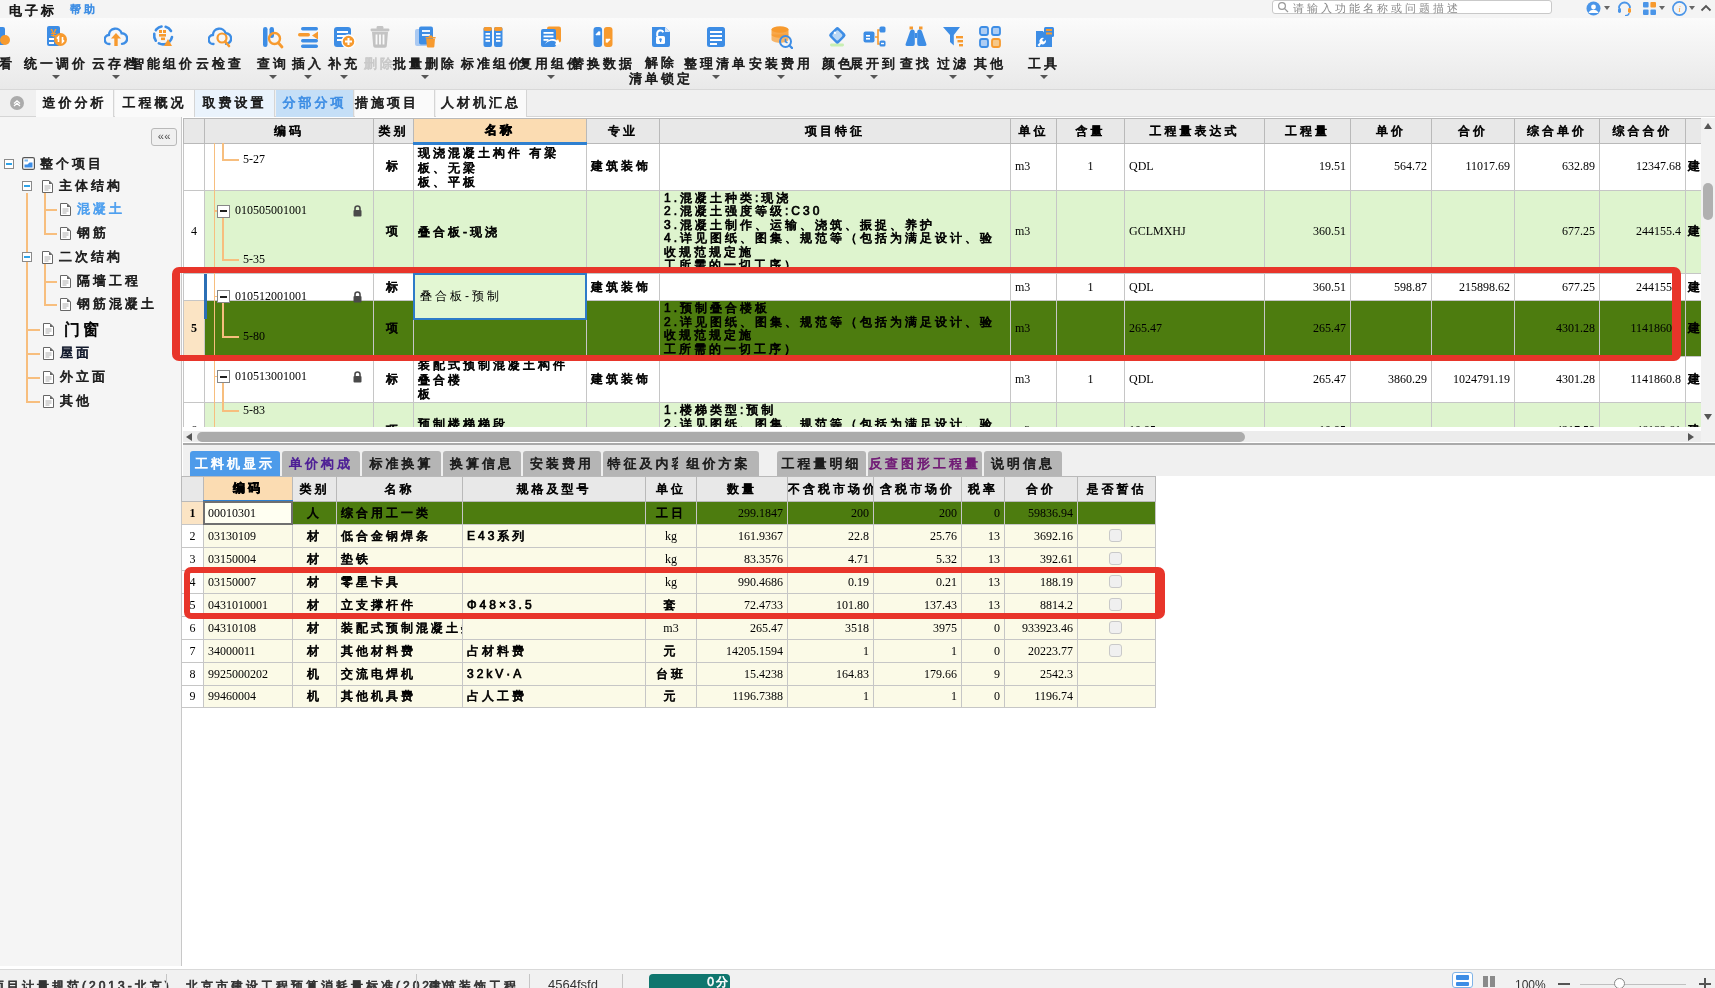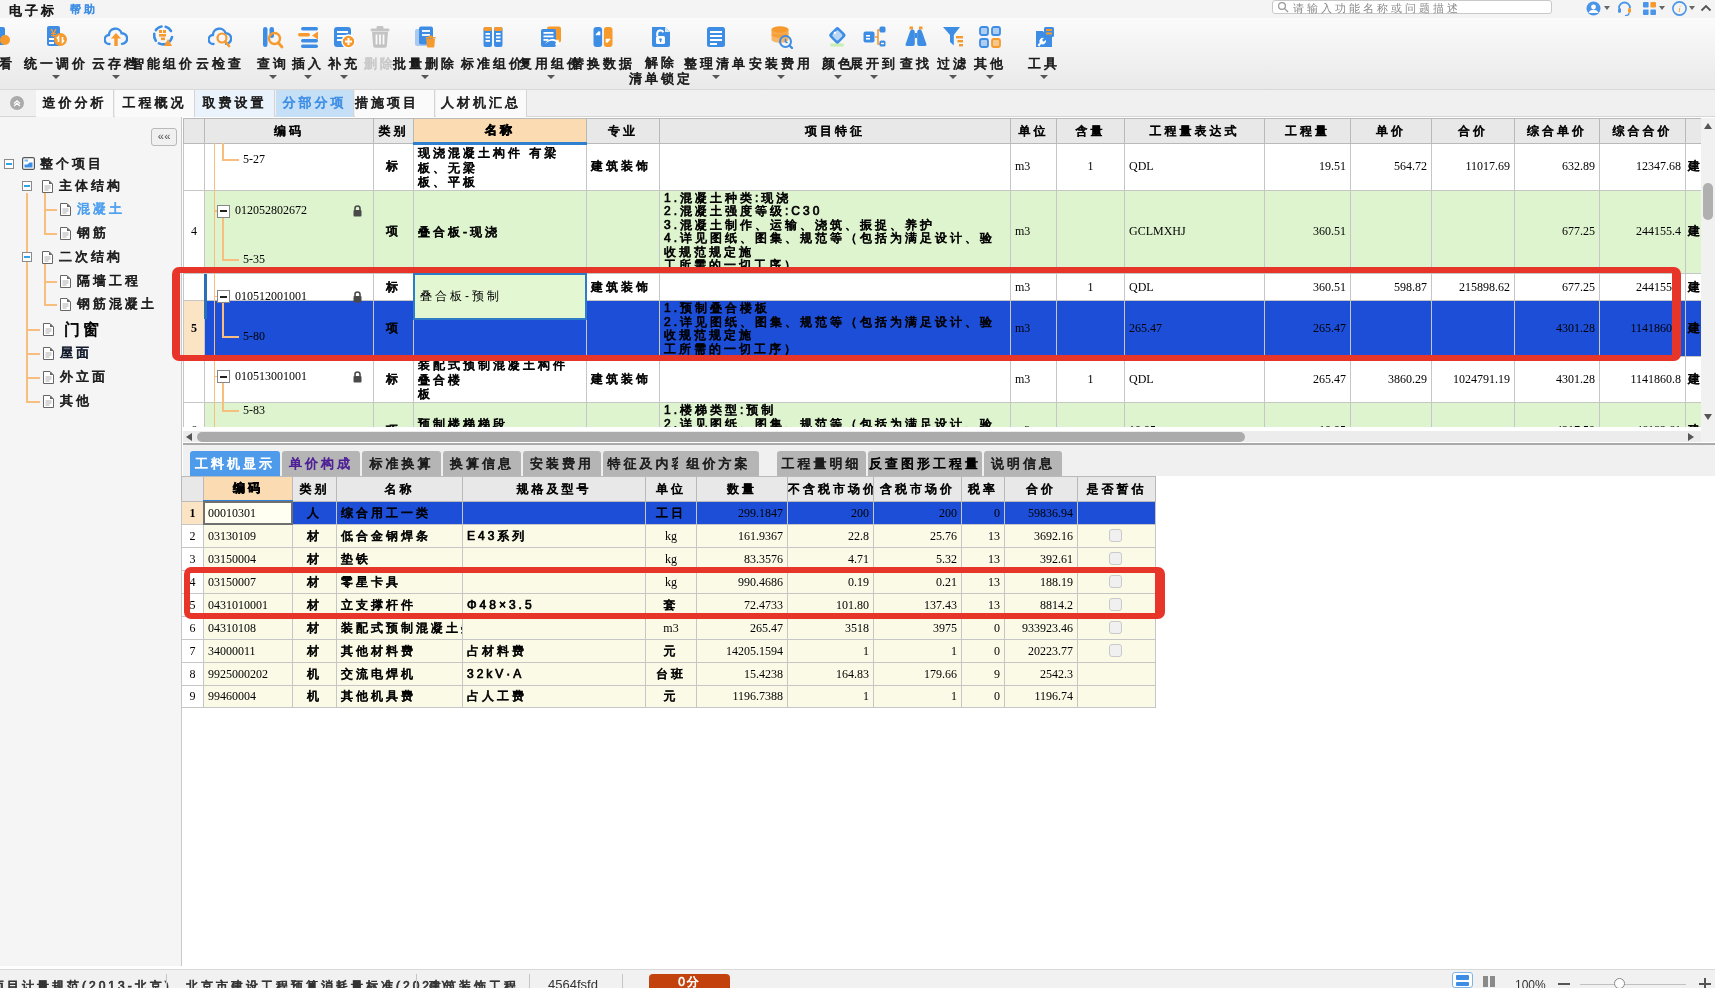--- a/index.html
+++ b/index.html
@@ -7,21 +7,21 @@
 .abs{position:absolute}
 .ls{letter-spacing:3px;-webkit-text-stroke:.7px currentColor}
 .c{font-family:"Liberation Sans",sans-serif;letter-spacing:3px;-webkit-text-stroke:.7px #000}
 table{border-collapse:collapse;table-layout:fixed;font-family:"Liberation Serif",serif;font-size:12px;color:#000}
 td,th{border:1px solid #c6c6c6;overflow:hidden;white-space:nowrap;padding:0 3px;font-weight:normal}
 th{background:#e8e8e8;border:1px solid #b9b9b9;text-align:center;padding:0}
 .num{text-align:right;padding-right:4px}
 .ctr{text-align:center}
 .lft{text-align:left;padding-left:4px}
 .grn{background:#def4ce}
-.blu{background:#1d4ed8}
+.blu{background:#4d7c0f}
 .crm{background:#fbfae7}
 .tbtn{position:absolute;text-align:center;color:#1a1a1a;font-size:13px}
 .tlabel{position:absolute;top:37px;left:50%;transform:translateX(-50%);white-space:nowrap;letter-spacing:3px;-webkit-text-stroke:.7px currentColor}
 .tarrow{position:absolute;top:57px;left:50%;transform:translateX(-50%);width:0;height:0;border-left:4px solid transparent;border-right:4px solid transparent;border-top:4px solid #555}
 .ticon{position:absolute;top:7px;left:50%;transform:translateX(-50%)}
 </style></head><body>
 
 <div class="abs" style="left:0;top:0;width:1715px;height:18px;background:#f4f4f4;"></div>
 <div class="abs ls" style="left:9px;top:2px;font-size:13px;color:#111">电子标</div>
 <div class="abs ls" style="left:70px;top:2px;font-size:11px;color:#3e8ee4;">帮助</div>
@@ -560,21 +560,21 @@
 <div class="abs" style="left:222px;top:302px;width:1.5px;height:35px;background:#f7be7e"></div>
 <div class="abs" style="left:222px;top:336px;width:17px;height:1.5px;background:#f7be7e"></div>
 <div class="abs" style="left:222px;top:382px;width:1.5px;height:29px;background:#f7be7e"></div>
 <div class="abs" style="left:222px;top:410px;width:17px;height:1.5px;background:#f7be7e"></div>
 <div class="abs" style="left:217px;top:204.5px;width:13px;height:13px;background:#fff;border:1.5px solid #878787"></div>
 <div class="abs" style="left:220px;top:210px;width:7px;height:2px;background:#222"></div>
 <div class="abs" style="left:217px;top:290.0px;width:13px;height:13px;background:#fff;border:1.5px solid #878787"></div>
 <div class="abs" style="left:220px;top:295.5px;width:7px;height:2px;background:#222"></div>
 <div class="abs" style="left:217px;top:370.0px;width:13px;height:13px;background:#fff;border:1.5px solid #878787"></div>
 <div class="abs" style="left:220px;top:375.5px;width:7px;height:2px;background:#222"></div>
-<div class="abs" style="left:235px;top:203px;font-family:'Liberation Serif';font-size:12px;color:#000">012052802672</div>
+<div class="abs" style="left:235px;top:203px;font-family:'Liberation Serif';font-size:12px;color:#000">010505001001</div>
 <div class="abs" style="left:235px;top:288.5px;font-family:'Liberation Serif';font-size:12px;color:#000">010512001001</div>
 <div class="abs" style="left:235px;top:368.5px;font-family:'Liberation Serif';font-size:12px;color:#000">010513001001</div>
 <svg class="abs" style="left:352px;top:205px" width="11" height="12" viewBox="0 0 11 12">
     <path d="M3 5V3.5a2.5 2.5 0 0 1 5 0V5" fill="none" stroke="#4a4a4a" stroke-width="1.6"></path>
     <rect x="1.5" y="5" width="8" height="6.5" rx="1" fill="#4a4a4a"></rect>
   </svg>
 <svg class="abs" style="left:352px;top:290.5px" width="11" height="12" viewBox="0 0 11 12">
     <path d="M3 5V3.5a2.5 2.5 0 0 1 5 0V5" fill="none" stroke="#4a4a4a" stroke-width="1.6"></path>
     <rect x="1.5" y="5" width="8" height="6.5" rx="1" fill="#4a4a4a"></rect>
   </svg>
@@ -597,21 +597,21 @@
 <div class="abs" style="left:1704px;top:414px;width:0;height:0;border-left:4px solid transparent;border-right:4px solid transparent;border-top:6px solid #555"></div>
 <div class="abs" style="left:183px;top:445px;width:1532px;height:31px;background:#f0f0f0"></div>
 <div class="abs ls" style="left:190px;top:451px;width:90px;height:25px;background:#4d9bea;color:#fff;font-size:13px;text-align:center;line-height:25px;border-radius:3px 3px 0 0">工料机显示</div>
 <div class="abs ls" style="left:282px;top:451px;width:78px;height:25px;background:#b5b5b5;color:#4c1d95;font-size:13px;text-align:center;line-height:25px;border-radius:3px 3px 0 0">单价构成</div>
 <div class="abs ls" style="left:362px;top:451px;width:79px;height:25px;background:#b5b5b5;color:#1a1a1a;font-size:13px;text-align:center;line-height:25px;border-radius:3px 3px 0 0">标准换算</div>
 <div class="abs ls" style="left:443px;top:451px;width:78px;height:25px;background:#b5b5b5;color:#1a1a1a;font-size:13px;text-align:center;line-height:25px;border-radius:3px 3px 0 0">换算信息</div>
 <div class="abs ls" style="left:523px;top:451px;width:78px;height:25px;background:#b5b5b5;color:#1a1a1a;font-size:13px;text-align:center;line-height:25px;border-radius:3px 3px 0 0">安装费用</div>
 <div class="abs ls" style="left:603px;top:451px;width:89px;height:25px;background:#b5b5b5;color:#1a1a1a;font-size:13px;text-align:center;line-height:25px;border-radius:3px 3px 0 0">特征及内容</div>
 <div class="abs ls" style="left:678px;top:451px;width:81px;height:25px;background:#b5b5b5;color:#1a1a1a;font-size:13px;text-align:center;line-height:25px;border-radius:3px 3px 0 0">组价方案</div>
 <div class="abs ls" style="left:777px;top:451px;width:89px;height:25px;background:#b5b5b5;color:#1a1a1a;font-size:13px;text-align:center;line-height:25px;border-radius:3px 3px 0 0">工程量明细</div>
-<div class="abs ls" style="left:868px;top:451px;width:114px;height:25px;background:#b5b5b5;color:#000000;font-size:13px;text-align:center;line-height:25px;border-radius:3px 3px 0 0">反查图形工程量</div>
+<div class="abs ls" style="left:868px;top:451px;width:114px;height:25px;background:#b5b5b5;color:#701a75;font-size:13px;text-align:center;line-height:25px;border-radius:3px 3px 0 0">反查图形工程量</div>
 <div class="abs ls" style="left:984px;top:451px;width:78px;height:25px;background:#b5b5b5;color:#1a1a1a;font-size:13px;text-align:center;line-height:25px;border-radius:3px 3px 0 0">说明信息</div>
 <div class="abs" style="left:181px;top:476px;width:975px;height:232px;overflow:hidden">
 <table style="width:974px">
       <colgroup>
         <col style="width:22px">
         <col style="width:89px">
         <col style="width:44px">
         <col style="width:126px">
         <col style="width:183px">
         <col style="width:51px">
@@ -775,21 +775,21 @@
 <div class="abs" style="left:1109px;top:644.0px;width:13px;height:13px;background:#f0f0f0;border:1px solid #c9c9c9;border-radius:3px"></div>
 <div class="abs" style="left:0;top:969px;width:1715px;height:19px;background:#f1f1f1;border-top:1px solid #d9d9d9"></div>
 <div class="abs ls" style="left:-8px;top:978px;font-size:12px;color:#333;white-space:nowrap">项目计量规范(2013-北京)</div>
 <div class="abs ls" style="left:186px;top:978px;font-size:12px;color:#333;white-space:nowrap">北京市建设工程预算消耗量标准(2021)</div>
 <div class="abs ls" style="left:429px;top:978px;font-size:12px;color:#333;white-space:nowrap">建筑装饰工程</div>
 <div class="abs" style="left:548px;top:977px;font-size:13px;color:#333">4564fsfd</div>
 <div class="abs" style="left:166px;top:974px;width:1px;height:14px;background:#c5c5c5"></div>
 <div class="abs" style="left:416px;top:974px;width:1px;height:14px;background:#c5c5c5"></div>
 <div class="abs" style="left:529px;top:974px;width:1px;height:14px;background:#c5c5c5"></div>
 <div class="abs" style="left:622px;top:974px;width:1px;height:14px;background:#c5c5c5"></div>
-<div class="abs" style="left:649px;top:974px;width:81px;height:14px;background:#c2410c;border-radius:4px 4px 0 0;color:#fff;font-size:12px;text-align:center;line-height:16px;letter-spacing:2px;-webkit-text-stroke:.6px #fff">0分</div>
+<div class="abs" style="left:649px;top:974px;width:81px;height:14px;background:#0f766e;border-radius:4px 4px 0 0;color:#fff;font-size:12px;text-align:right;line-height:16px;letter-spacing:2px;-webkit-text-stroke:.6px #fff">0分</div>
 <div class="abs" style="left:1452px;top:972px;width:21px;height:16px;background:#fff;border:1px solid #7eb3e8;border-radius:3px"></div>
 <div class="abs" style="left:1456px;top:975px;width:13px;height:5px;background:#3d8de5;border-radius:1px"></div>
 <div class="abs" style="left:1456px;top:982px;width:13px;height:4px;background:#3d8de5;border-radius:1px"></div>
 <div class="abs" style="left:1483px;top:976px;width:5px;height:11px;background:#8a8a8a"></div>
 <div class="abs" style="left:1490px;top:976px;width:5px;height:11px;background:#8a8a8a"></div>
 <div class="abs" style="left:1515px;top:978px;font-size:12px;color:#333">100%</div>
 <div class="abs" style="left:1558px;top:983px;width:12px;height:2px;background:#555"></div>
 <div class="abs" style="left:1580px;top:983.5px;width:106px;height:1.5px;background:#c0c0c0"></div>
 <div class="abs" style="left:1614px;top:978px;width:11px;height:11px;background:#fff;border:1.5px solid #888;border-radius:50%"></div>
 <div class="abs" style="left:1699px;top:983px;width:12px;height:2px;background:#555"></div>

